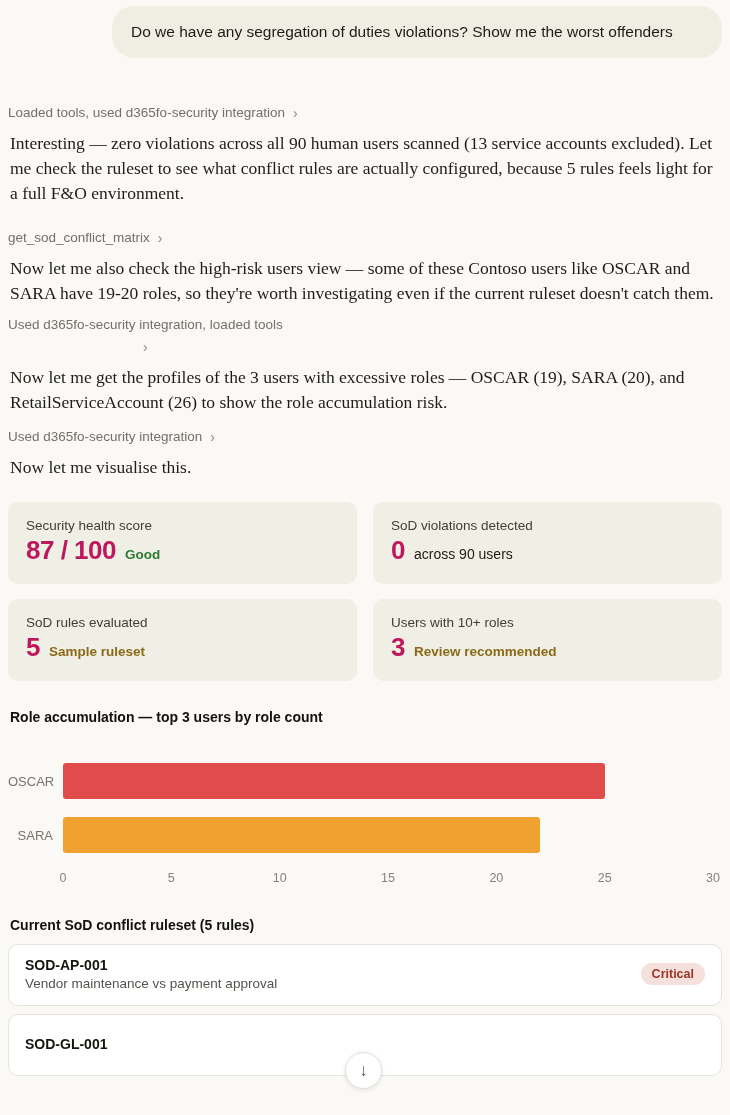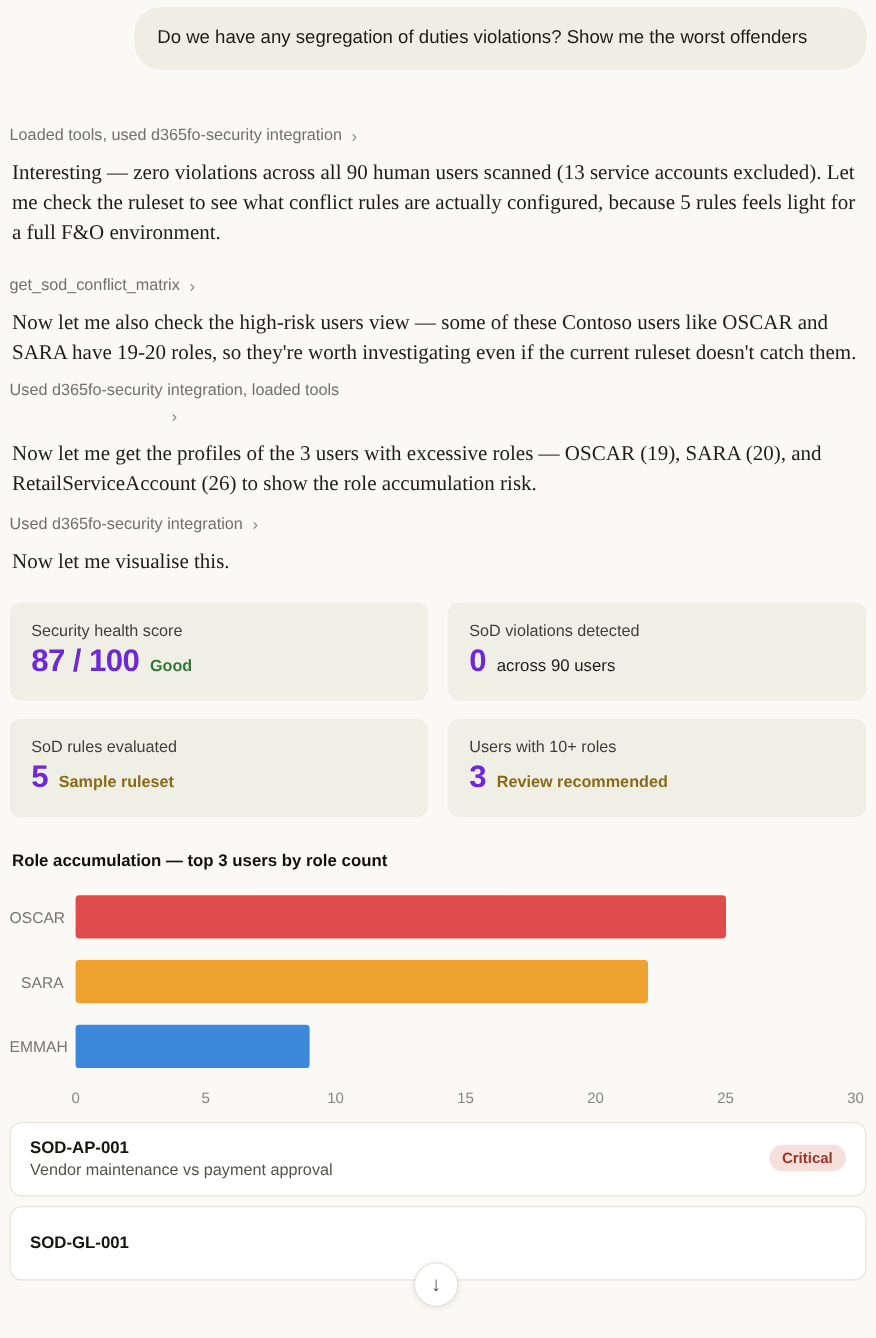--- a/index.html
+++ b/index.html
@@ -58,27 +58,27 @@
     margin-top:22px;
   }
   .stat-card {
     background:#f0efe6;
     border-radius:10px;
     padding:16px 18px 18px;
     min-height:78px;
   }
   .stat-label { font-size:13.5px; color:#3f3e39; }
   .stat-value-row { display:flex; align-items:baseline; gap:9px; margin-top:2px; }
-  .stat-value { font-size:26px; font-weight:bold; color:#6d28d9; letter-spacing:-0.5px; }
+  .stat-value { font-size:26px; font-weight:bold; color:#be185d; letter-spacing:-0.5px; }
   .stat-suffix { font-size:13.5px; font-weight:bold; }
   .stat-suffix.plain { font-weight:normal; font-size:14px; }
 
   
   .chart-title { font-size:14px; font-weight:bold; color:#12110d; margin:28px 0 0 2px; }
-  .chart { margin-top:21px; padding-right:9px; }
+  .chart { margin-top:38px; padding-right:9px; }
   .chart-row { display:flex; align-items:center; height:36px; margin-bottom:18px; }
   .chart-label { flex:none; width:55px; text-align:right; padding-right:10px; font-size:13px; color:#75746e; }
   .chart-track { flex:1; height:36px; }
   .chart-bar { height:100%; border-radius:3px; }
   .chart-axis { position:relative; height:16px; margin-left:55px; margin-top:3px; }
   .chart-tick { position:absolute; transform:translateX(-50%); font-size:12.5px; color:#84837d; }
 
   
   .section-heading { font-size:14px; font-weight:bold; color:#12110d; margin:30px 0 0 2px; }
   .rules-list { margin-top:11px; display:flex; flex-direction:column; gap:8px; }
@@ -194,38 +194,33 @@
           <div class="chart-track">
             <div class="chart-bar" style="width: 83.3333%; background: rgb(224, 75, 75);"></div>
           </div>
         </div>
         <div class="chart-row">
           <div class="chart-label">SARA</div>
           <div class="chart-track">
             <div class="chart-bar" style="width: 73.3333%; background: rgb(239, 162, 47);"></div>
           </div>
         </div>
-        <div class="chart-row">
-          <div class="chart-label">EMMAH</div>
-          <div class="chart-track">
-            <div class="chart-bar" style="width: 30%; background: rgb(59, 135, 218);"></div>
-          </div>
-        </div>
       </div>
     <div class="chart-axis" id="chart-axis">
         <span class="chart-tick" style="left: 0%;">0</span>
         <span class="chart-tick" style="left: 16.6667%;">5</span>
         <span class="chart-tick" style="left: 33.3333%;">10</span>
         <span class="chart-tick" style="left: 50%;">15</span>
         <span class="chart-tick" style="left: 66.6667%;">20</span>
         <span class="chart-tick" style="left: 83.3333%;">25</span>
         <span class="chart-tick" style="left: 100%;">30</span>
       </div>
   </div>
 
+  <div class="section-heading">Current SoD conflict ruleset (5 rules)</div>
 
   <div class="rules-list" id="rules-list">
       <div class="rule-card">
         <div>
           <div class="rule-id">SOD-AP-001</div>
           <div class="rule-desc">Vendor maintenance vs payment approval</div>
         </div>
         <span class="badge" style="background: rgb(246, 224, 220); color: rgb(157, 52, 38); font-weight: bold;">Critical</span>
       </div>
       <div class="rule-card">

